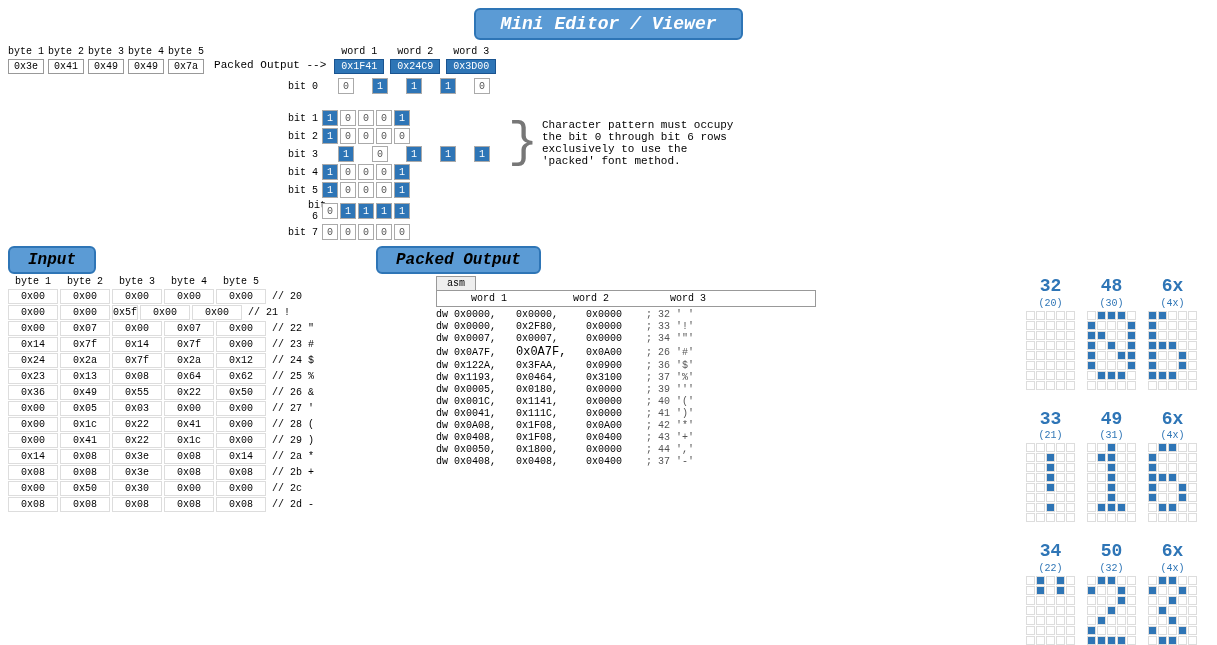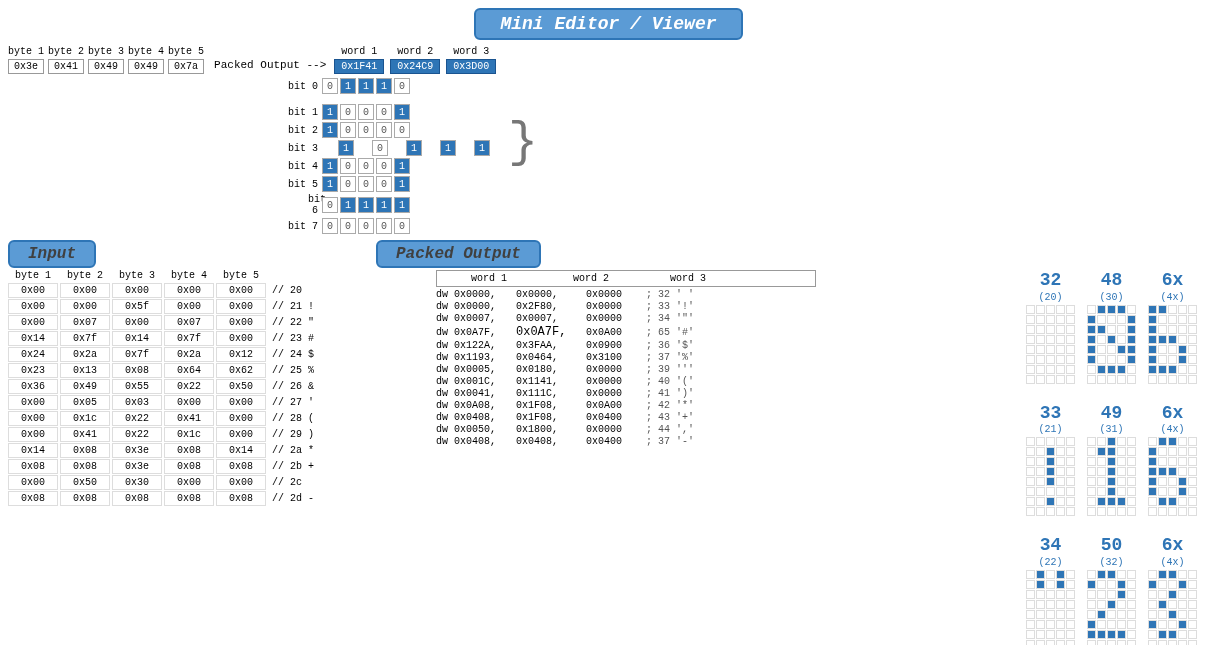--- a/index.html
+++ b/index.html
@@ -78,21 +78,21 @@
     }
 
     .section-badge {
       display: inline-block;
       background: #5b9bd5;
       border: 2px solid #2e75b6;
       border-radius: 6px;
       padding: 3px 18px;
       font-size: 16px;
       font-style: italic;
-      color: #404040;
+      color: #000000;
       font-weight: bold;
       font-family: Liberation Mono, monospace;
     }
   </style>
 </head>
 <body>
 
 <div class="main-container">
 
   <div class="title-bar">
@@ -136,21 +136,21 @@
       <div class="byte-group">
         <span class="byte-label">word 3</span>
         <span class="word-value">0x3D00</span>
       </div>
     </div>
   </div>
 
   <div style="display:flex; align-items:flex-start; padding: 0 8px;">
     <div style="width:280px;"></div>
     <div id="bit-grid-container">
-        <div style="display: flex; align-items: center; margin-bottom: 10px;">
+        <div style="display: flex; align-items: center; margin-bottom: 16px; justify-content: space-between;">
           <span style="font-size: 10px; width: 30px; text-align: right; margin-right: 4px;">bit 0</span>
           <div style="width: 16px; height: 16px; border: 1px solid rgb(170, 170, 170); display: flex; align-items: center; justify-content: center; font-size: 10px; margin-right: 2px; background: rgb(255, 255, 255); color: rgb(85, 85, 85);">0</div>
           <div style="width: 16px; height: 16px; border: 1px solid rgb(170, 170, 170); display: flex; align-items: center; justify-content: center; font-size: 10px; margin-right: 2px; background: rgb(46, 117, 182); color: rgb(255, 255, 255);">1</div>
           <div style="width: 16px; height: 16px; border: 1px solid rgb(170, 170, 170); display: flex; align-items: center; justify-content: center; font-size: 10px; margin-right: 2px; background: rgb(46, 117, 182); color: rgb(255, 255, 255);">1</div>
           <div style="width: 16px; height: 16px; border: 1px solid rgb(170, 170, 170); display: flex; align-items: center; justify-content: center; font-size: 10px; margin-right: 2px; background: rgb(46, 117, 182); color: rgb(255, 255, 255);">1</div>
           <div style="width: 16px; height: 16px; border: 1px solid rgb(170, 170, 170); display: flex; align-items: center; justify-content: center; font-size: 10px; margin-right: 2px; background: rgb(255, 255, 255); color: rgb(85, 85, 85);">0</div>
         </div>
         <div style="display: flex; align-items: center; margin-bottom: 2px;">
           <span style="font-size: 10px; width: 30px; text-align: right; margin-right: 4px;">bit 1</span>
           <div style="width: 16px; height: 16px; border: 1px solid rgb(170, 170, 170); display: flex; align-items: center; justify-content: center; font-size: 10px; margin-right: 2px; background: rgb(46, 117, 182); color: rgb(255, 255, 255);">1</div>
@@ -203,20 +203,21 @@
           <span style="font-size: 10px; width: 30px; text-align: right; margin-right: 4px;">bit 7</span>
           <div style="width: 16px; height: 16px; border: 1px solid rgb(170, 170, 170); display: flex; align-items: center; justify-content: center; font-size: 10px; margin-right: 2px; background: rgb(255, 255, 255); color: rgb(85, 85, 85);">0</div>
           <div style="width: 16px; height: 16px; border: 1px solid rgb(170, 170, 170); display: flex; align-items: center; justify-content: center; font-size: 10px; margin-right: 2px; background: rgb(255, 255, 255); color: rgb(85, 85, 85);">0</div>
           <div style="width: 16px; height: 16px; border: 1px solid rgb(170, 170, 170); display: flex; align-items: center; justify-content: center; font-size: 10px; margin-right: 2px; background: rgb(255, 255, 255); color: rgb(85, 85, 85);">0</div>
           <div style="width: 16px; height: 16px; border: 1px solid rgb(170, 170, 170); display: flex; align-items: center; justify-content: center; font-size: 10px; margin-right: 2px; background: rgb(255, 255, 255); color: rgb(85, 85, 85);">0</div>
           <div style="width: 16px; height: 16px; border: 1px solid rgb(170, 170, 170); display: flex; align-items: center; justify-content: center; font-size: 10px; margin-right: 2px; background: rgb(255, 255, 255); color: rgb(85, 85, 85);">0</div>
         </div>
       </div>
     <div style="display:flex; align-items:center; margin-left:16px; height:130px;">
       <div style="font-size:50px; color:#777; line-height:0.8; margin-right:4px;">}</div>
+      <div style="font-size:11px; max-width:200px;">Character pattern must occupy the bit 0 through bit 6 rows exclusively to use the 'packed' font method.</div>
     </div>
   </div>
 
   <div style="display:flex; align-items:center; padding: 4px 8px 2px 8px;">
     <span class="section-badge">Input</span>
     <div style="margin-left:280px;">
       <span class="section-badge">Packed Output</span>
     </div>
   </div>
 
@@ -235,21 +236,21 @@
             <span style="width: 50px; background: rgb(255, 255, 255); border: 1px solid rgb(221, 221, 221); text-align: center; font-size: 10px; padding: 1px 0px;">0x00</span>
             <span style="width: 50px; background: rgb(255, 255, 255); border: 1px solid rgb(221, 221, 221); text-align: center; font-size: 10px; padding: 1px 0px;">0x00</span>
             <span style="width: 50px; background: rgb(255, 255, 255); border: 1px solid rgb(221, 221, 221); text-align: center; font-size: 10px; padding: 1px 0px;">0x00</span>
             <span style="width: 50px; background: rgb(255, 255, 255); border: 1px solid rgb(221, 221, 221); text-align: center; font-size: 10px; padding: 1px 0px;">0x00</span>
             <span style="width: 50px; background: rgb(255, 255, 255); border: 1px solid rgb(221, 221, 221); text-align: center; font-size: 10px; padding: 1px 0px;">0x00</span>
             <span style="font-size: 10px; margin-left: 4px; color: rgb(0, 0, 0);">// 20</span>
           </div>
           <div style="display: flex; gap: 2px; margin-bottom: 1px; align-items: center;">
             <span style="width: 50px; background: rgb(255, 255, 255); border: 1px solid rgb(221, 221, 221); text-align: center; font-size: 10px; padding: 1px 0px;">0x00</span>
             <span style="width: 50px; background: rgb(255, 255, 255); border: 1px solid rgb(221, 221, 221); text-align: center; font-size: 10px; padding: 1px 0px;">0x00</span>
-            <span style="width: 50px; background: rgb(255, 255, 255); border: 1px solid rgb(221, 221, 221); text-align: center; font-size: 10px; padding: 1px 0px;">0x5f</span>
+            <span style="width: 26px; background: rgb(255, 255, 255); border: 1px solid rgb(221, 221, 221); text-align: center; font-size: 10px; padding: 1px 0px;">0x5f</span>
             <span style="width: 50px; background: rgb(255, 255, 255); border: 1px solid rgb(221, 221, 221); text-align: center; font-size: 10px; padding: 1px 0px;">0x00</span>
             <span style="width: 50px; background: rgb(255, 255, 255); border: 1px solid rgb(221, 221, 221); text-align: center; font-size: 10px; padding: 1px 0px;">0x00</span>
             <span style="font-size: 10px; margin-left: 4px; color: rgb(0, 0, 0);">// 21 !</span>
           </div>
           <div style="display: flex; gap: 2px; margin-bottom: 1px; align-items: center;">
             <span style="width: 50px; background: rgb(255, 255, 255); border: 1px solid rgb(221, 221, 221); text-align: center; font-size: 10px; padding: 1px 0px;">0x00</span>
             <span style="width: 50px; background: rgb(255, 255, 255); border: 1px solid rgb(221, 221, 221); text-align: center; font-size: 10px; padding: 1px 0px;">0x07</span>
             <span style="width: 50px; background: rgb(255, 255, 255); border: 1px solid rgb(221, 221, 221); text-align: center; font-size: 10px; padding: 1px 0px;">0x00</span>
             <span style="width: 50px; background: rgb(255, 255, 255); border: 1px solid rgb(221, 221, 221); text-align: center; font-size: 10px; padding: 1px 0px;">0x07</span>
             <span style="width: 50px; background: rgb(255, 255, 255); border: 1px solid rgb(221, 221, 221); text-align: center; font-size: 10px; padding: 1px 0px;">0x00</span>
@@ -340,20 +341,23 @@
             <span style="width: 50px; background: rgb(255, 255, 255); border: 1px solid rgb(221, 221, 221); text-align: center; font-size: 10px; padding: 1px 0px;">0x08</span>
             <span style="width: 50px; background: rgb(255, 255, 255); border: 1px solid rgb(221, 221, 221); text-align: center; font-size: 10px; padding: 1px 0px;">0x08</span>
             <span style="width: 50px; background: rgb(255, 255, 255); border: 1px solid rgb(221, 221, 221); text-align: center; font-size: 10px; padding: 1px 0px;">0x08</span>
             <span style="width: 50px; background: rgb(255, 255, 255); border: 1px solid rgb(221, 221, 221); text-align: center; font-size: 10px; padding: 1px 0px;">0x08</span>
             <span style="font-size: 10px; margin-left: 4px; color: rgb(0, 0, 0);">// 2d -</span>
           </div>
         </div>
     </div>
 
     <div style="margin-left:8px; width:380px;">
+      <div style="margin-bottom:0;">
+        <span style="background:#eee;border:1px solid #999;border-bottom:none;display:inline-block;padding:1px 10px;font-size:10px;">asm</span>
+      </div>
       <div style="display:flex; gap:2px; border:1px solid #999; padding:2px; margin-bottom:2px;">
         <span style="font-size:10px;width:100px;text-align:center;">word 1</span>
         <span style="font-size:10px;width:100px;text-align:center;">word 2</span>
         <span style="font-size:10px;width:90px;text-align:center;">word 3</span>
       </div>
       <div id="output-table-rows">
           <div style="display: flex; margin-bottom: 1px; align-items: center;">
             <span style="font-size: 10px; width: 80px;">dw 0x0000,</span>
             <span style="font-size: 10px; width: 70px;">0x0000,</span>
             <span style="font-size: 10px; width: 60px;">0x0000</span>
@@ -368,21 +372,21 @@
           <div style="display: flex; margin-bottom: 1px; align-items: center;">
             <span style="font-size: 10px; width: 80px;">dw 0x0007,</span>
             <span style="font-size: 10px; width: 70px;">0x0007,</span>
             <span style="font-size: 10px; width: 60px;">0x0000</span>
             <span style="font-size: 10px; color: rgb(85, 85, 85);">; 34 '"'</span>
           </div>
           <div style="display: flex; margin-bottom: 1px; align-items: center;">
             <span style="font-size: 10px; width: 80px;">dw 0x0A7F,</span>
             <span style="font-size: 12px; width: 70px;">0x0A7F,</span>
             <span style="font-size: 10px; width: 60px;">0x0A00</span>
-            <span style="font-size: 10px; color: rgb(85, 85, 85);">; 65 '#'</span>
+            <span style="font-size: 10px; color: rgb(85, 85, 85);">; 26 '#'</span>
           </div>
           <div style="display: flex; margin-bottom: 1px; align-items: center;">
             <span style="font-size: 10px; width: 80px;">dw 0x122A,</span>
             <span style="font-size: 10px; width: 70px;">0x3FAA,</span>
             <span style="font-size: 10px; width: 60px;">0x0900</span>
             <span style="font-size: 10px; color: rgb(85, 85, 85);">; 36 '$'</span>
           </div>
           <div style="display: flex; margin-bottom: 1px; align-items: center;">
             <span style="font-size: 10px; width: 80px;">dw 0x1193,</span>
             <span style="font-size: 10px; width: 70px;">0x0464,</span>

